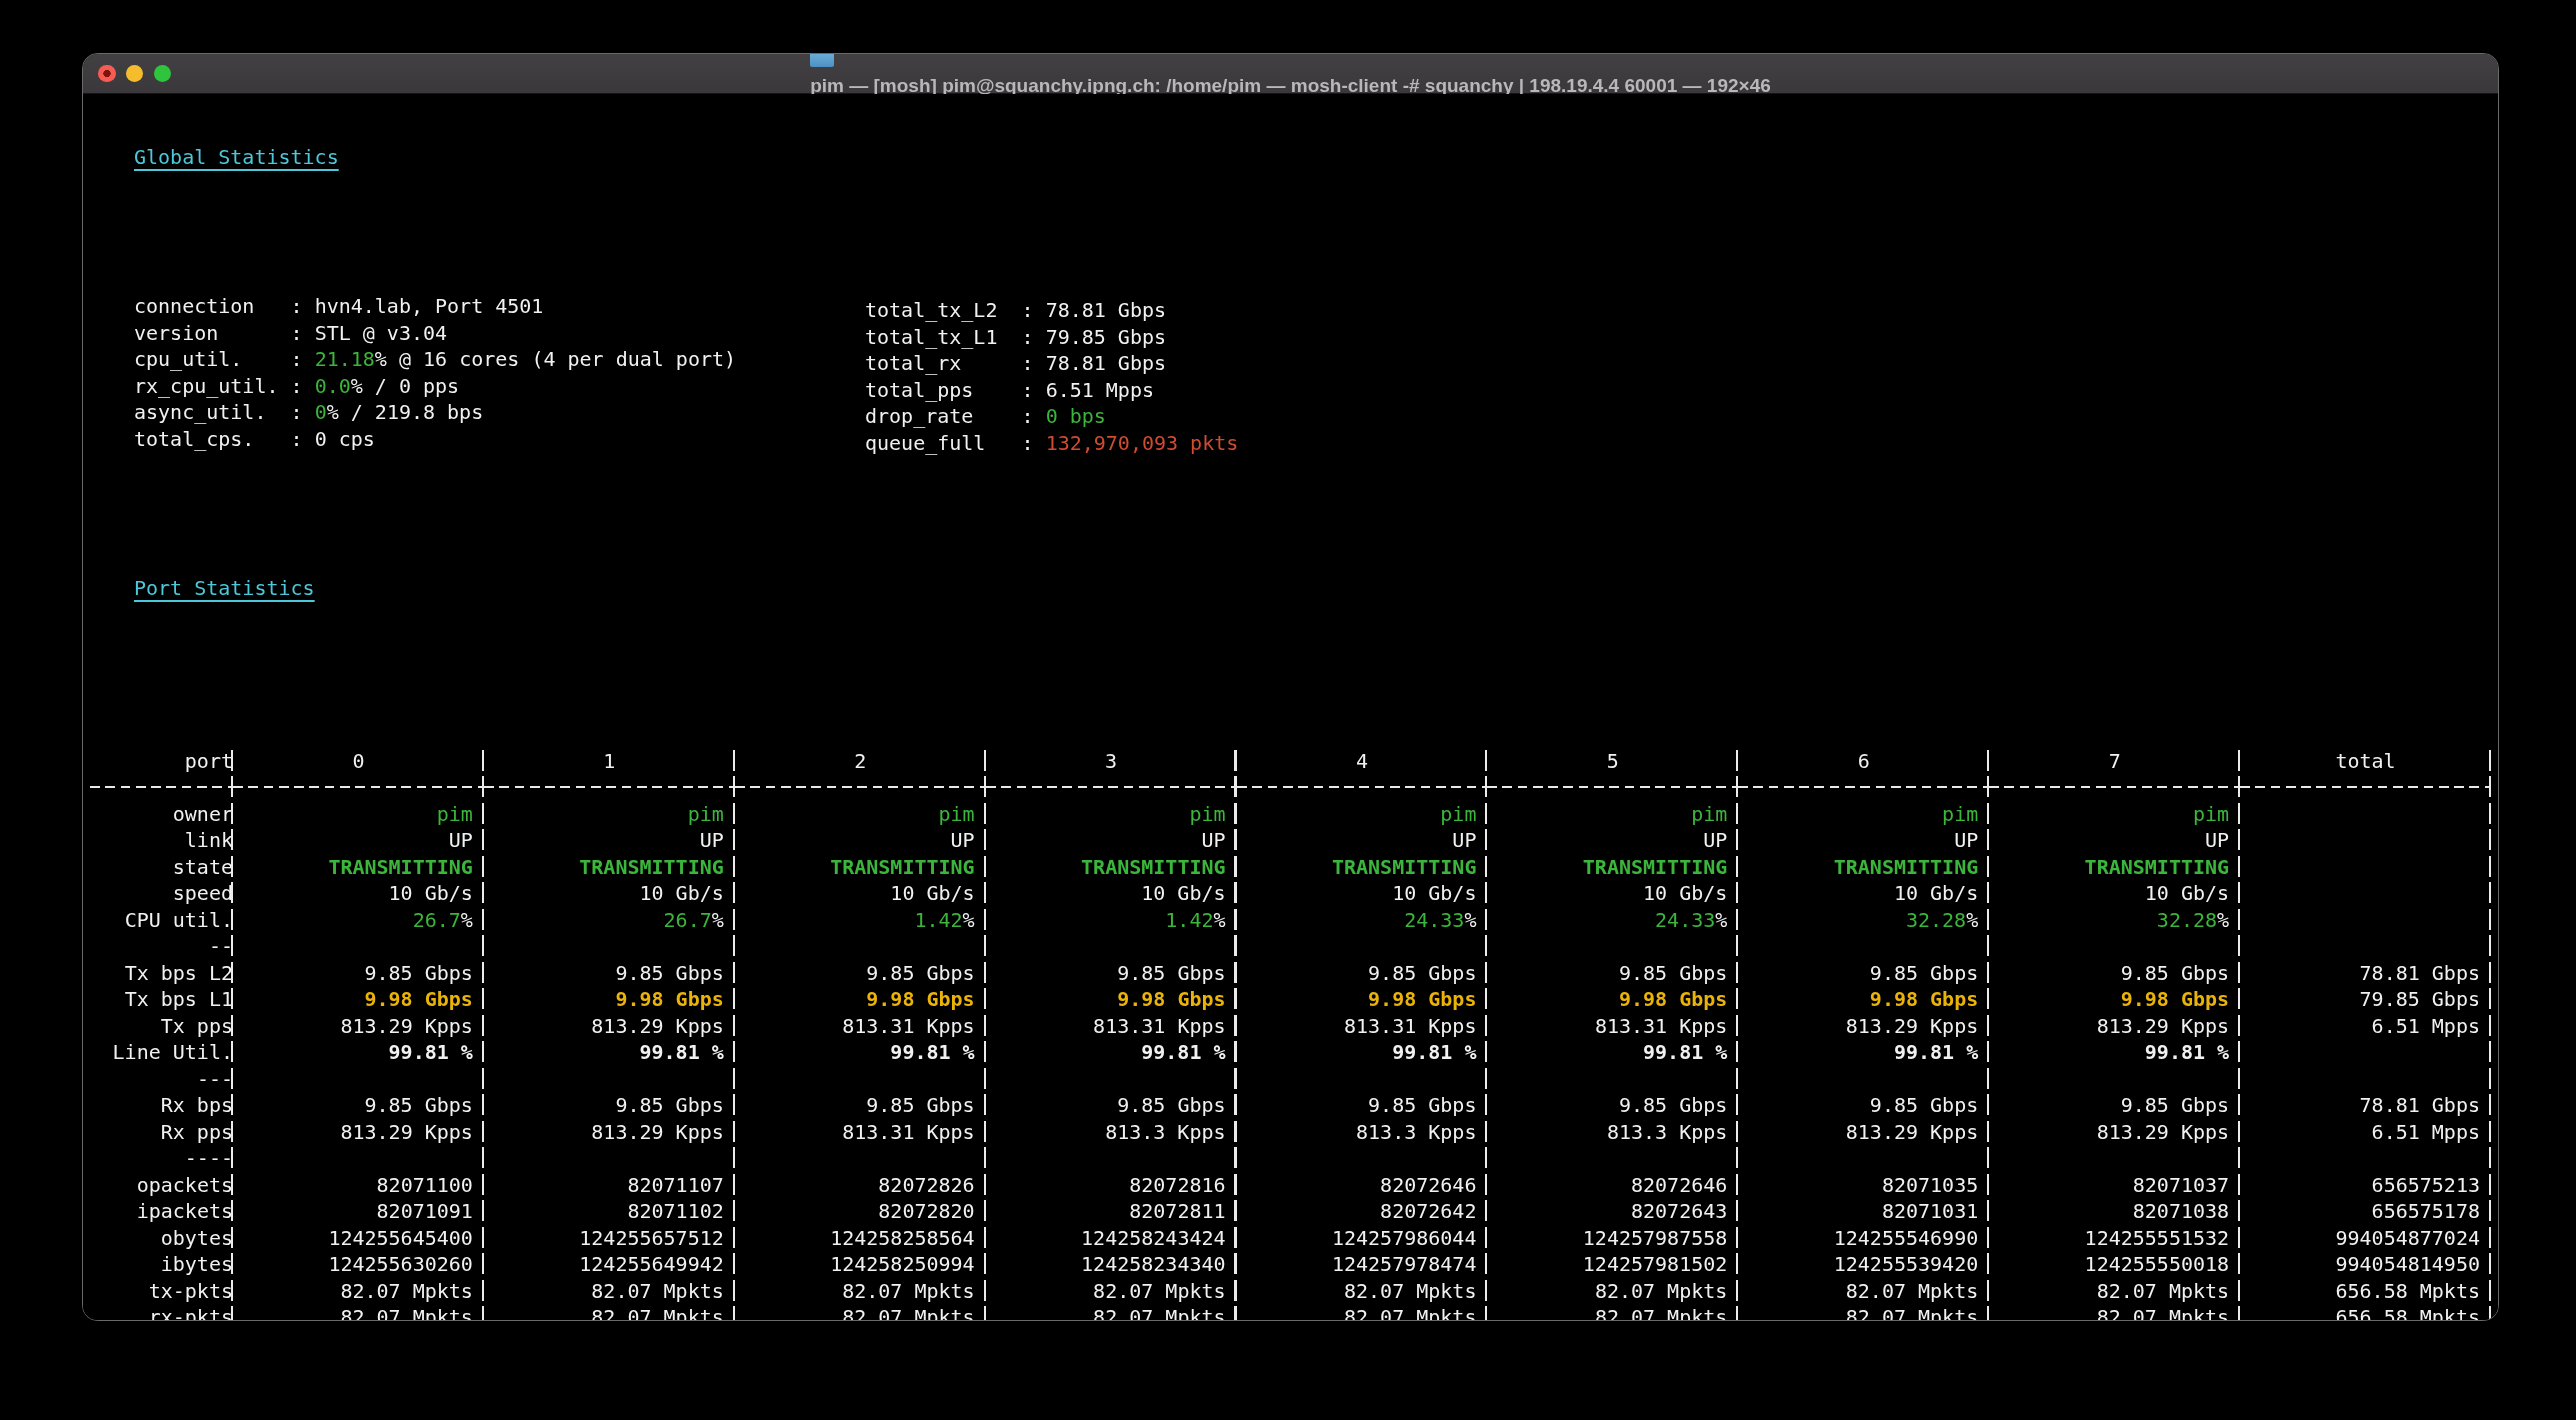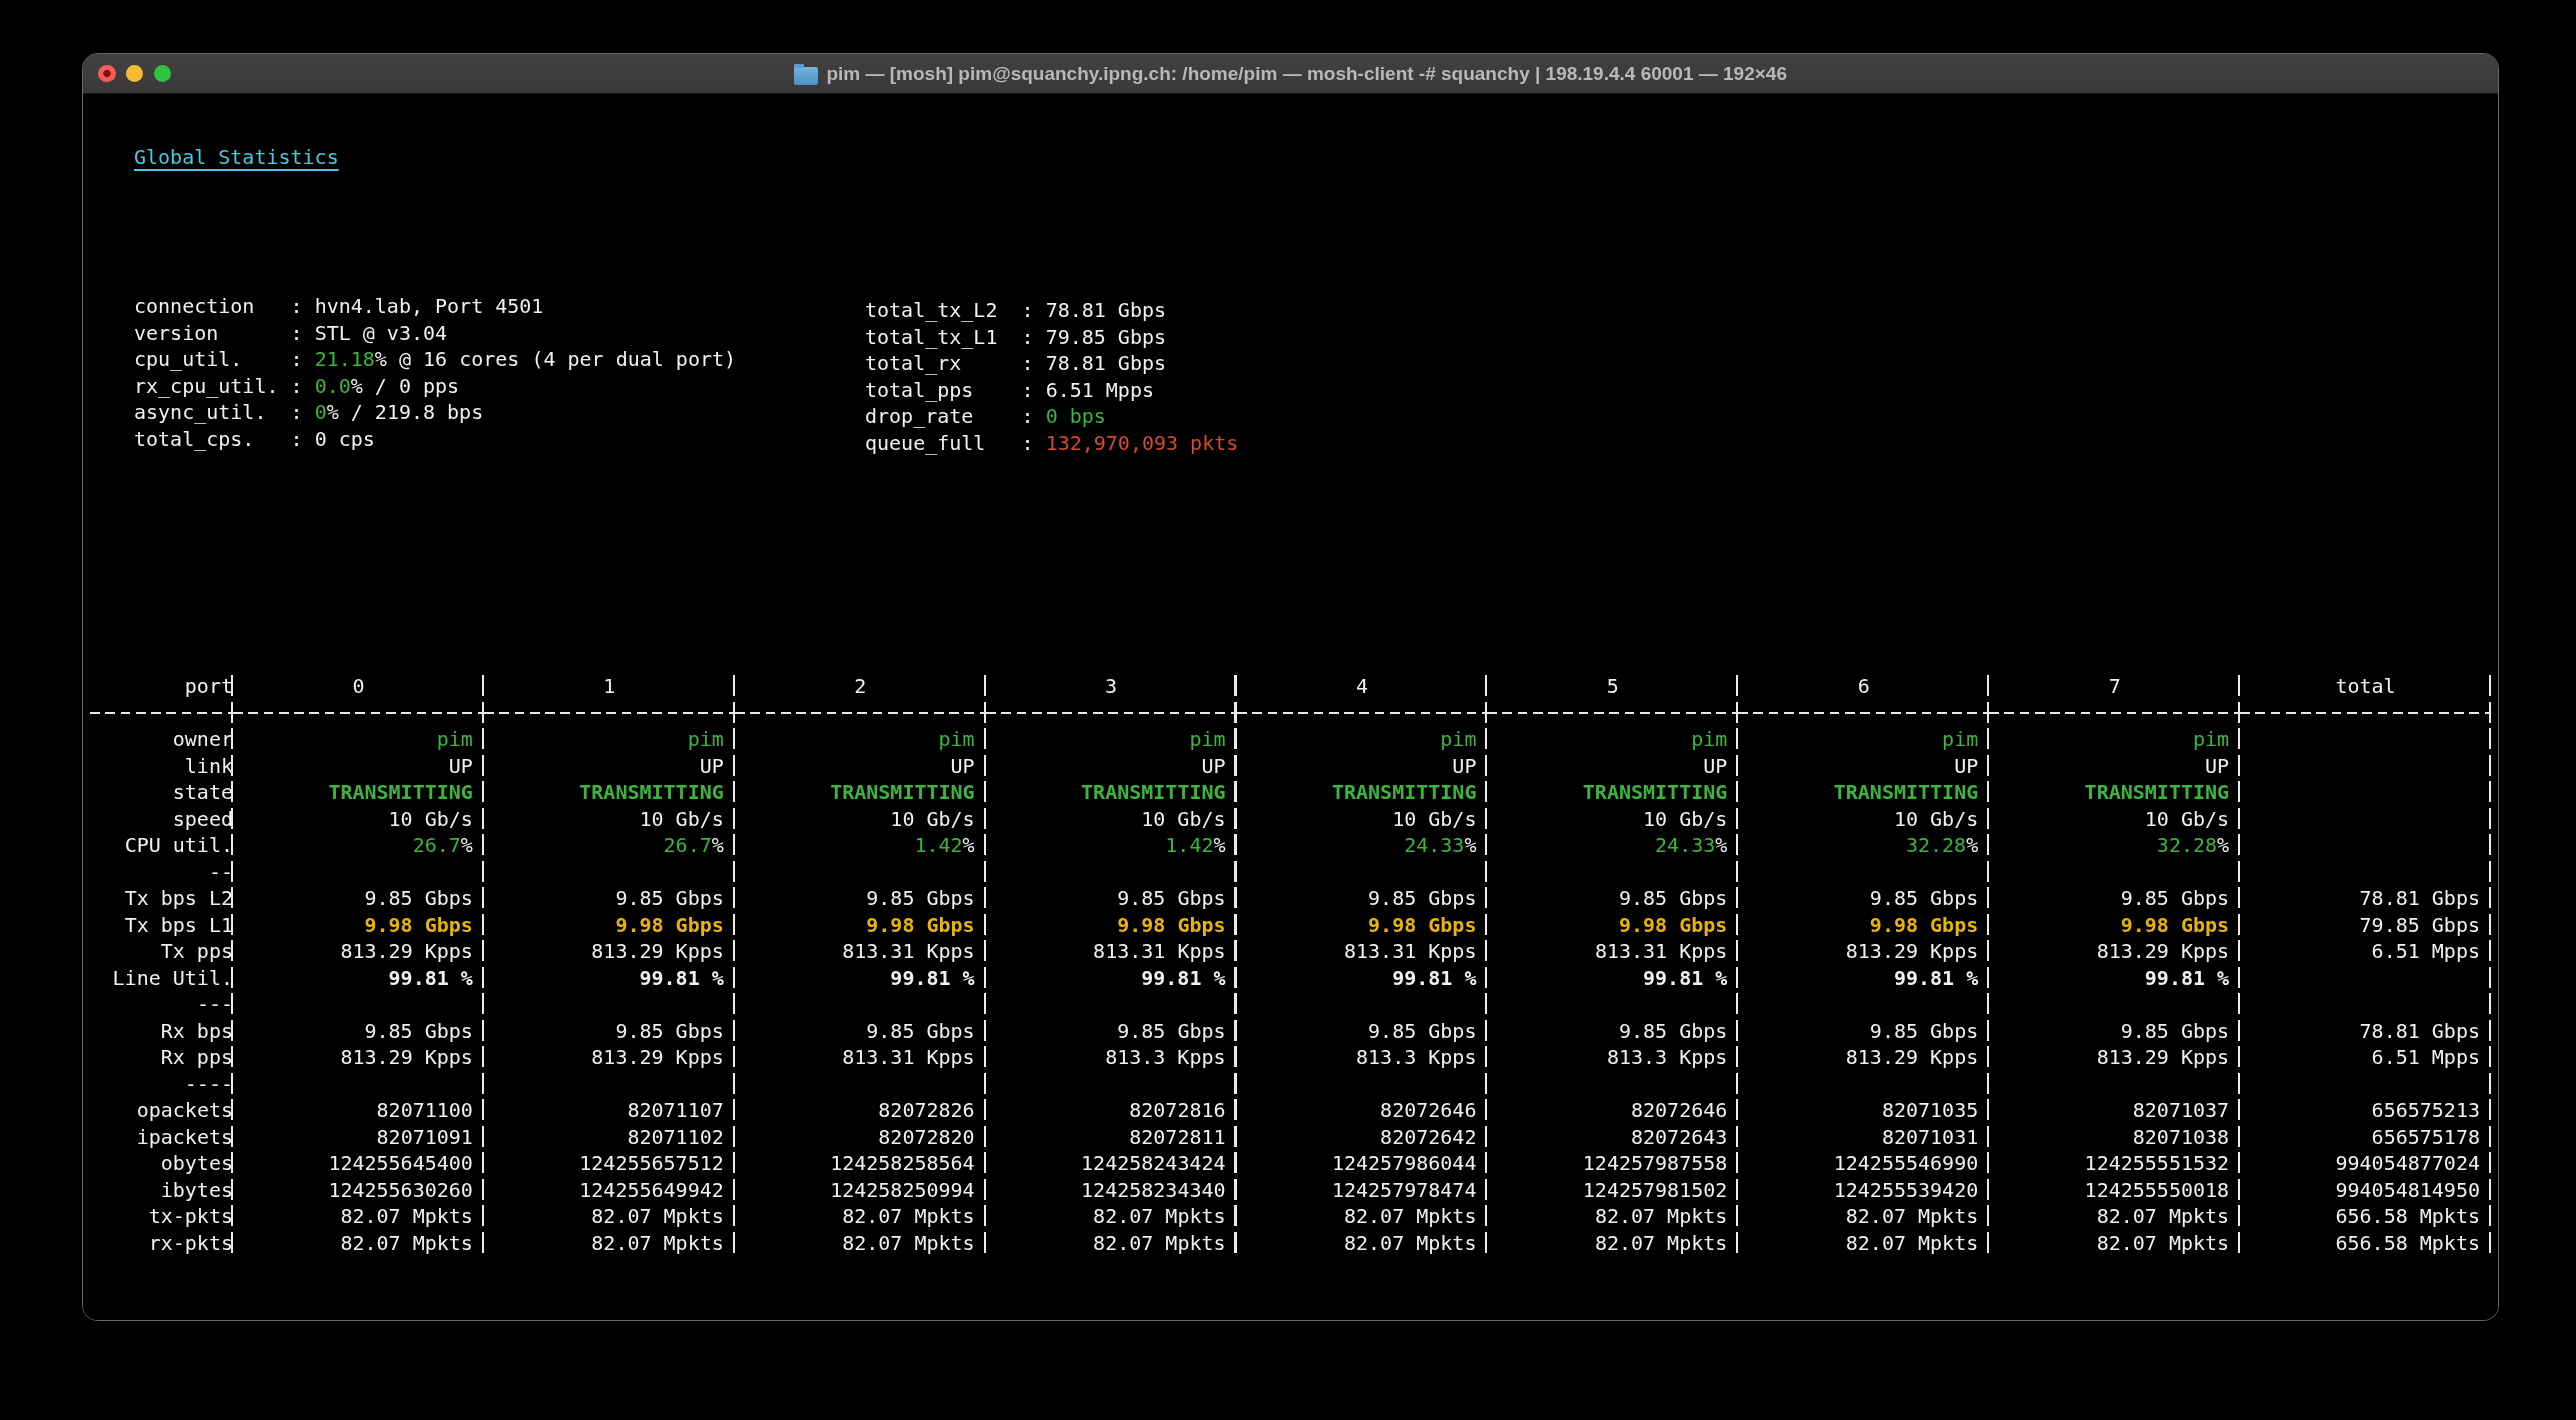--- a/index.html
+++ b/index.html
@@ -8,21 +8,21 @@
     background:#000;border:0.7px solid #6a6a6a;border-radius:15.3px;overflow:hidden;
     box-shadow:0 21px 56px rgba(0,0,0,.8);}
   
   .titlebar{position:relative;height:39px;background:linear-gradient(#434043,#3a383a);
     border-bottom:0.7px solid #151515;display:flex;align-items:center;}
   .lights{position:absolute;left:15.3px;top:0;height:39px;display:flex;align-items:center;gap:10.4px;}
   .light{width:17.4px;height:17.4px;border-radius:50%;display:inline-block;}
   .light.red{background:radial-gradient(circle at 50% 50%, #7c150c 0 3.5px, #f75c54 3.8px);}
   .light.yellow{background:#f5bd2e;}
   .light.green{background:#2fc33e;}
-  .titlewrap{margin:0 auto;display:flex;align-items:flex-end;gap:8.4px;max-width:2019px;}
+  .titlewrap{margin:0 auto;display:flex;align-items:flex-start;gap:8.4px;max-width:2019px;flex-direction:column;}
   .proxy-icon{width:24px;height:17.4px;position:relative;display:inline-block;
     background:linear-gradient(#72b4de,#4e90c2);border-radius:2.1px;}
   .proxy-icon:before{content:"";position:absolute;top:-3.5px;left:0;width:9.7px;height:4.2px;
     background:#5d9fce;border-radius:1.4px 1.4px 0 0;}
   .title-text{font-family:"Liberation Sans",sans-serif;font-weight:bold;font-size:19px;
     color:#b8b8b8;white-space:nowrap;overflow:hidden;text-overflow:ellipsis;}
   
   .term{position:absolute;top:40px;left:0;right:0;bottom:0;background:#000;
     font-family:"DejaVu Sans Mono","Liberation Mono",monospace;font-size:20px;
     color:#f1f1f1;padding:2.1px 7px 0 7px;white-space:pre;}
@@ -62,20 +62,21 @@
         <span class="proxy-icon"></span>
         <span class="title-text">pim — [mosh] pim@squanchy.ipng.ch: /home/pim — mosh-client -# squanchy | 198.19.4.4 60001 — 192×46</span>
       </div>
     </div>
 
     <div class="term">
       <div class="line"><span class="heading">Global Statistics</span></div>
       <div class="line"></div>
       <div id="global-rows"><div class="line"><span><span class="glabel">connection</span><span>: </span><span>hvn4.lab, Port 4501</span></span><span class="gright"><span class="glabel">total_tx_L2</span><span>: </span><span>78.81 Gbps</span></span></div><div class="line"><span><span class="glabel">version</span><span>: </span><span>STL @ v3.04</span></span><span class="gright"><span class="glabel">total_tx_L1</span><span>: </span><span>79.85 Gbps</span></span></div><div class="line"><span><span class="glabel">cpu_util.</span><span>: </span><span class="green">21.18</span><span>% @ 16 cores (4 per dual port)</span></span><span class="gright"><span class="glabel">total_rx</span><span>: </span><span>78.81 Gbps</span></span></div><div class="line"><span><span class="glabel">rx_cpu_util.</span><span>: </span><span class="green">0.0</span><span>% / 0 pps</span></span><span class="gright"><span class="glabel">total_pps</span><span>: </span><span>6.51 Mpps</span></span></div><div class="line"><span><span class="glabel">async_util.</span><span>: </span><span class="green">0</span><span>% / 219.8 bps</span></span><span class="gright"><span class="glabel">drop_rate</span><span>: </span><span class="green">0 bps</span></span></div><div class="line"><span><span class="glabel">total_cps.</span><span>: </span><span>0 cps</span></span><span class="gright"><span class="glabel">queue_full</span><span>: </span><span class="red">132,970,093 pkts</span></span></div></div>
       <div class="line"></div>
+      <div class="line"><span class="heading">Port Statistics</span></div>
       <div class="line"></div>
 
       <div id="port-table"><div class="pt-row"><div class="cell lab head">port</div><div class="cell val center">0</div><div class="cell val center">1</div><div class="cell val center">2</div><div class="cell val center">3</div><div class="cell val center">4</div><div class="cell val center">5</div><div class="cell val center">6</div><div class="cell val center">7</div><div class="cell val center">total</div></div><div class="pt-row"><div class="cell gridline"></div><div class="cell gridline"></div><div class="cell gridline"></div><div class="cell gridline"></div><div class="cell gridline"></div><div class="cell gridline"></div><div class="cell gridline"></div><div class="cell gridline"></div><div class="cell gridline"></div><div class="cell gridline"></div></div><div class="pt-row"><div class="cell lab">owner</div><div class="cell val green">pim</div><div class="cell val green">pim</div><div class="cell val green">pim</div><div class="cell val green">pim</div><div class="cell val green">pim</div><div class="cell val green">pim</div><div class="cell val green">pim</div><div class="cell val green">pim</div><div class="cell val"></div></div><div class="pt-row"><div class="cell lab">link</div><div class="cell val">UP</div><div class="cell val">UP</div><div class="cell val">UP</div><div class="cell val">UP</div><div class="cell val">UP</div><div class="cell val">UP</div><div class="cell val">UP</div><div class="cell val">UP</div><div class="cell val"></div></div><div class="pt-row"><div class="cell lab">state</div><div class="cell val green bold">TRANSMITTING</div><div class="cell val green bold">TRANSMITTING</div><div class="cell val green bold">TRANSMITTING</div><div class="cell val green bold">TRANSMITTING</div><div class="cell val green bold">TRANSMITTING</div><div class="cell val green bold">TRANSMITTING</div><div class="cell val green bold">TRANSMITTING</div><div class="cell val green bold">TRANSMITTING</div><div class="cell val"></div></div><div class="pt-row"><div class="cell lab">speed</div><div class="cell val">10 Gb/s</div><div class="cell val">10 Gb/s</div><div class="cell val">10 Gb/s</div><div class="cell val">10 Gb/s</div><div class="cell val">10 Gb/s</div><div class="cell val">10 Gb/s</div><div class="cell val">10 Gb/s</div><div class="cell val">10 Gb/s</div><div class="cell val"></div></div><div class="pt-row"><div class="cell lab">CPU util.</div><div class="cell val"><span class="green">26.7</span><span>%</span></div><div class="cell val"><span class="green">26.7</span><span>%</span></div><div class="cell val"><span class="green">1.42</span><span>%</span></div><div class="cell val"><span class="green">1.42</span><span>%</span></div><div class="cell val"><span class="green">24.33</span><span>%</span></div><div class="cell val"><span class="green">24.33</span><span>%</span></div><div class="cell val"><span class="green">32.28</span><span>%</span></div><div class="cell val"><span class="green">32.28</span><span>%</span></div><div class="cell val"></div></div><div class="pt-row"><div class="cell lab">--</div><div class="cell val"></div><div class="cell val"></div><div class="cell val"></div><div class="cell val"></div><div class="cell val"></div><div class="cell val"></div><div class="cell val"></div><div class="cell val"></div><div class="cell val"></div></div><div class="pt-row"><div class="cell lab">Tx bps L2</div><div class="cell val">9.85 Gbps</div><div class="cell val">9.85 Gbps</div><div class="cell val">9.85 Gbps</div><div class="cell val">9.85 Gbps</div><div class="cell val">9.85 Gbps</div><div class="cell val">9.85 Gbps</div><div class="cell val">9.85 Gbps</div><div class="cell val">9.85 Gbps</div><div class="cell val">78.81 Gbps</div></div><div class="pt-row"><div class="cell lab">Tx bps L1</div><div class="cell val blue bold">9.98 Gbps</div><div class="cell val blue bold">9.98 Gbps</div><div class="cell val blue bold">9.98 Gbps</div><div class="cell val blue bold">9.98 Gbps</div><div class="cell val blue bold">9.98 Gbps</div><div class="cell val blue bold">9.98 Gbps</div><div class="cell val blue bold">9.98 Gbps</div><div class="cell val blue bold">9.98 Gbps</div><div class="cell val">79.85 Gbps</div></div><div class="pt-row"><div class="cell lab">Tx pps</div><div class="cell val">813.29 Kpps</div><div class="cell val">813.29 Kpps</div><div class="cell val">813.31 Kpps</div><div class="cell val">813.31 Kpps</div><div class="cell val">813.31 Kpps</div><div class="cell val">813.31 Kpps</div><div class="cell val">813.29 Kpps</div><div class="cell val">813.29 Kpps</div><div class="cell val">6.51 Mpps</div></div><div class="pt-row"><div class="cell lab">Line Util.</div><div class="cell val bold">99.81 %</div><div class="cell val bold">99.81 %</div><div class="cell val bold">99.81 %</div><div class="cell val bold">99.81 %</div><div class="cell val bold">99.81 %</div><div class="cell val bold">99.81 %</div><div class="cell val bold">99.81 %</div><div class="cell val bold">99.81 %</div><div class="cell val"></div></div><div class="pt-row"><div class="cell lab">---</div><div class="cell val"></div><div class="cell val"></div><div class="cell val"></div><div class="cell val"></div><div class="cell val"></div><div class="cell val"></div><div class="cell val"></div><div class="cell val"></div><div class="cell val"></div></div><div class="pt-row"><div class="cell lab">Rx bps</div><div class="cell val">9.85 Gbps</div><div class="cell val">9.85 Gbps</div><div class="cell val">9.85 Gbps</div><div class="cell val">9.85 Gbps</div><div class="cell val">9.85 Gbps</div><div class="cell val">9.85 Gbps</div><div class="cell val">9.85 Gbps</div><div class="cell val">9.85 Gbps</div><div class="cell val">78.81 Gbps</div></div><div class="pt-row"><div class="cell lab">Rx pps</div><div class="cell val">813.29 Kpps</div><div class="cell val">813.29 Kpps</div><div class="cell val">813.31 Kpps</div><div class="cell val">813.3 Kpps</div><div class="cell val">813.3 Kpps</div><div class="cell val">813.3 Kpps</div><div class="cell val">813.29 Kpps</div><div class="cell val">813.29 Kpps</div><div class="cell val">6.51 Mpps</div></div><div class="pt-row"><div class="cell lab">----</div><div class="cell val"></div><div class="cell val"></div><div class="cell val"></div><div class="cell val"></div><div class="cell val"></div><div class="cell val"></div><div class="cell val"></div><div class="cell val"></div><div class="cell val"></div></div><div class="pt-row"><div class="cell lab">opackets</div><div class="cell val">82071100</div><div class="cell val">82071107</div><div class="cell val">82072826</div><div class="cell val">82072816</div><div class="cell val">82072646</div><div class="cell val">82072646</div><div class="cell val">82071035</div><div class="cell val">82071037</div><div class="cell val">656575213</div></div><div class="pt-row"><div class="cell lab">ipackets</div><div class="cell val">82071091</div><div class="cell val">82071102</div><div class="cell val">82072820</div><div class="cell val">82072811</div><div class="cell val">82072642</div><div class="cell val">82072643</div><div class="cell val">82071031</div><div class="cell val">82071038</div><div class="cell val">656575178</div></div><div class="pt-row"><div class="cell lab">obytes</div><div class="cell val">124255645400</div><div class="cell val">124255657512</div><div class="cell val">124258258564</div><div class="cell val">124258243424</div><div class="cell val">124257986044</div><div class="cell val">124257987558</div><div class="cell val">124255546990</div><div class="cell val">124255551532</div><div class="cell val">994054877024</div></div><div class="pt-row"><div class="cell lab">ibytes</div><div class="cell val">124255630260</div><div class="cell val">124255649942</div><div class="cell val">124258250994</div><div class="cell val">124258234340</div><div class="cell val">124257978474</div><div class="cell val">124257981502</div><div class="cell val">124255539420</div><div class="cell val">124255550018</div><div class="cell val">994054814950</div></div><div class="pt-row"><div class="cell lab">tx-pkts</div><div class="cell val">82.07 Mpkts</div><div class="cell val">82.07 Mpkts</div><div class="cell val">82.07 Mpkts</div><div class="cell val">82.07 Mpkts</div><div class="cell val">82.07 Mpkts</div><div class="cell val">82.07 Mpkts</div><div class="cell val">82.07 Mpkts</div><div class="cell val">82.07 Mpkts</div><div class="cell val">656.58 Mpkts</div></div><div class="pt-row"><div class="cell lab">rx-pkts</div><div class="cell val">82.07 Mpkts</div><div class="cell val">82.07 Mpkts</div><div class="cell val">82.07 Mpkts</div><div class="cell val">82.07 Mpkts</div><div class="cell val">82.07 Mpkts</div><div class="cell val">82.07 Mpkts</div><div class="cell val">82.07 Mpkts</div><div class="cell val">82.07 Mpkts</div><div class="cell val">656.58 Mpkts</div></div></div>
 
       
       
       
       
       
       

